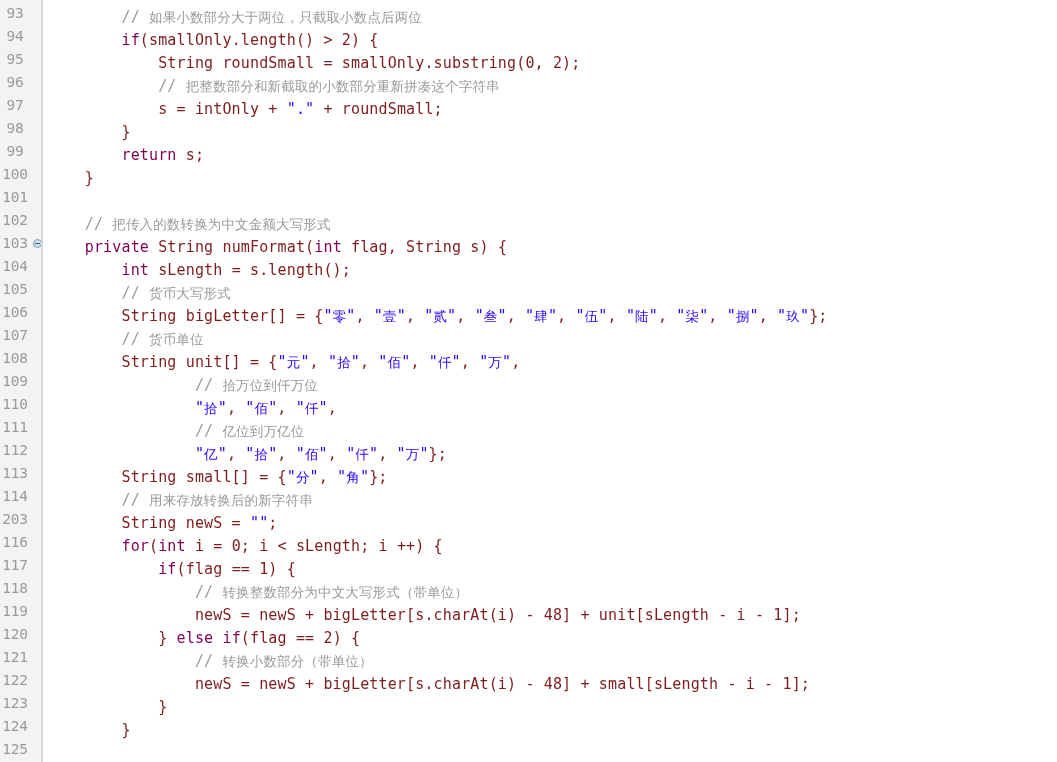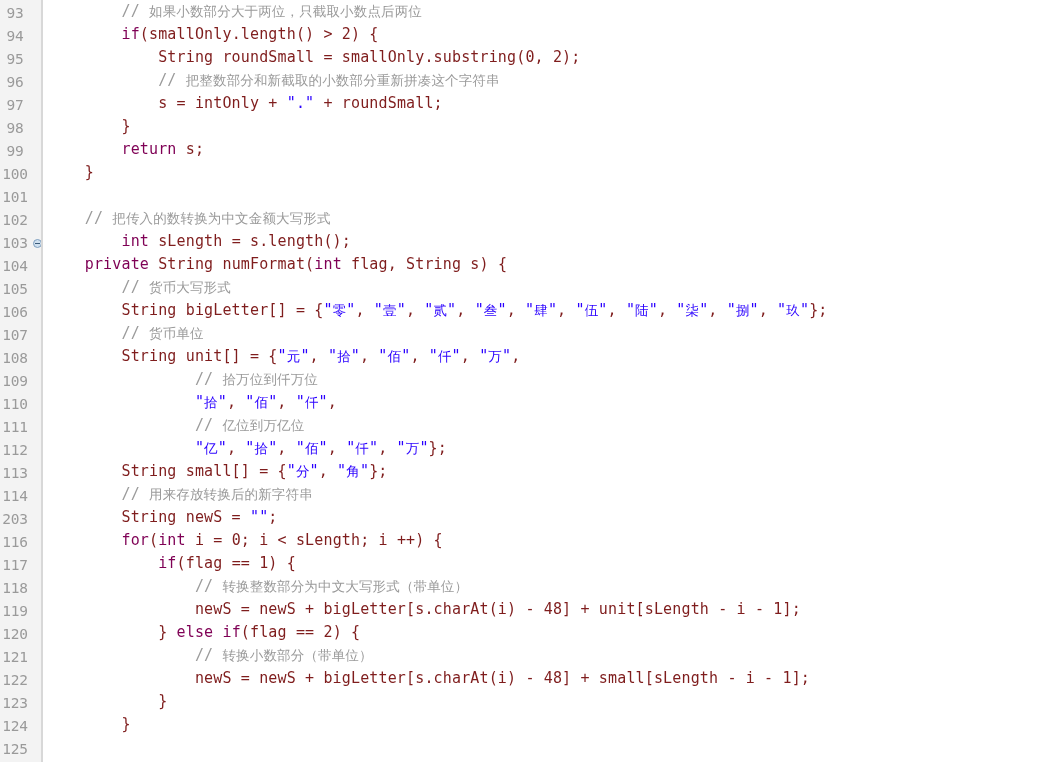--- a/index.html
+++ b/index.html
@@ -81,21 +81,21 @@
   #code {
     flex: 1 1 auto;
     height: 762px;
     padding-top: 2px;
     padding-left: 5px;
     box-sizing: border-box;
     overflow: hidden;
   }
   .code-row {
     height: 23px;
-    line-height: 18px;
+    line-height: 30px;
     font-size: 15px;
     white-space: pre;
     color: #555555;
     letter-spacing: 0.15px;
   }
 
   
   .kw   { color: #7f0055; font-weight: normal; }
   .str  { color: #2a00ff; }
   .cmt  { color: #9a9a9a; }
@@ -153,22 +153,22 @@
         <div class="code-row"><span class="cmt">        // </span><span class="cmt cjk">如果小数部分大于两位，只截取小数点后两位</span></div>
         <div class="code-row"><span class="pln">        </span><span class="kw">if</span><span class="pln">(smallOnly.length() &gt; 2) {</span></div>
         <div class="code-row"><span class="pln">            String roundSmall = smallOnly.substring(0, 2);</span></div>
         <div class="code-row"><span class="cmt">            // </span><span class="cmt cjk">把整数部分和新截取的小数部分重新拼凑这个字符串</span></div>
         <div class="code-row"><span class="pln">            s = intOnly + </span><span class="str">"."</span><span class="pln"> + roundSmall;</span></div>
         <div class="code-row"><span class="pln">        }</span></div>
         <div class="code-row"><span class="pln">        </span><span class="kw">return</span><span class="pln"> s;</span></div>
         <div class="code-row"><span class="pln">    }</span></div>
         <div class="code-row"><span class="pln"></span></div>
         <div class="code-row"><span class="cmt">    // </span><span class="cmt cjk">把传入的数转换为中文金额大写形式</span></div>
+        <div class="code-row"><span class="pln">    </span><span class="kw">private</span><span class="pln"> String numFormat(</span><span class="kw">int</span><span class="pln"> flag, String s) {</span></div>
         <div class="code-row"><span class="pln">        </span><span class="kw">int</span><span class="pln"> sLength = s.length();</span></div>
-        <div class="code-row"><span class="pln">    </span><span class="kw">private</span><span class="pln"> String numFormat(</span><span class="kw">int</span><span class="pln"> flag, String s) {</span></div>
         <div class="code-row"><span class="cmt">        // </span><span class="cmt cjk">货币大写形式</span></div>
         <div class="code-row"><span class="pln">        String bigLetter[] = {</span><span class="str">"</span><span class="str cjk">零</span><span class="str">"</span><span class="pln">, </span><span class="str">"</span><span class="str cjk">壹</span><span class="str">"</span><span class="pln">, </span><span class="str">"</span><span class="str cjk">贰</span><span class="str">"</span><span class="pln">, </span><span class="str">"</span><span class="str cjk">叁</span><span class="str">"</span><span class="pln">, </span><span class="str">"</span><span class="str cjk">肆</span><span class="str">"</span><span class="pln">, </span><span class="str">"</span><span class="str cjk">伍</span><span class="str">"</span><span class="pln">, </span><span class="str">"</span><span class="str cjk">陆</span><span class="str">"</span><span class="pln">, </span><span class="str">"</span><span class="str cjk">柒</span><span class="str">"</span><span class="pln">, </span><span class="str">"</span><span class="str cjk">捌</span><span class="str">"</span><span class="pln">, </span><span class="str">"</span><span class="str cjk">玖</span><span class="str">"</span><span class="pln">};</span></div>
         <div class="code-row"><span class="cmt">        // </span><span class="cmt cjk">货币单位</span></div>
         <div class="code-row"><span class="pln">        String unit[] = {</span><span class="str">"</span><span class="str cjk">元</span><span class="str">"</span><span class="pln">, </span><span class="str">"</span><span class="str cjk">拾</span><span class="str">"</span><span class="pln">, </span><span class="str">"</span><span class="str cjk">佰</span><span class="str">"</span><span class="pln">, </span><span class="str">"</span><span class="str cjk">仟</span><span class="str">"</span><span class="pln">, </span><span class="str">"</span><span class="str cjk">万</span><span class="str">"</span><span class="pln">,</span></div>
         <div class="code-row"><span class="cmt">                // </span><span class="cmt cjk">拾万位到仟万位</span></div>
         <div class="code-row"><span class="pln">                </span><span class="str">"</span><span class="str cjk">拾</span><span class="str">"</span><span class="pln">, </span><span class="str">"</span><span class="str cjk">佰</span><span class="str">"</span><span class="pln">, </span><span class="str">"</span><span class="str cjk">仟</span><span class="str">"</span><span class="pln">,</span></div>
         <div class="code-row"><span class="cmt">                // </span><span class="cmt cjk">亿位到万亿位</span></div>
         <div class="code-row"><span class="pln">                </span><span class="str">"</span><span class="str cjk">亿</span><span class="str">"</span><span class="pln">, </span><span class="str">"</span><span class="str cjk">拾</span><span class="str">"</span><span class="pln">, </span><span class="str">"</span><span class="str cjk">佰</span><span class="str">"</span><span class="pln">, </span><span class="str">"</span><span class="str cjk">仟</span><span class="str">"</span><span class="pln">, </span><span class="str">"</span><span class="str cjk">万</span><span class="str">"</span><span class="pln">};</span></div>
         <div class="code-row"><span class="pln">        String small[] = {</span><span class="str">"</span><span class="str cjk">分</span><span class="str">"</span><span class="pln">, </span><span class="str">"</span><span class="str cjk">角</span><span class="str">"</span><span class="pln">};</span></div>
         <div class="code-row"><span class="cmt">        // </span><span class="cmt cjk">用来存放转换后的新字符串</span></div>

